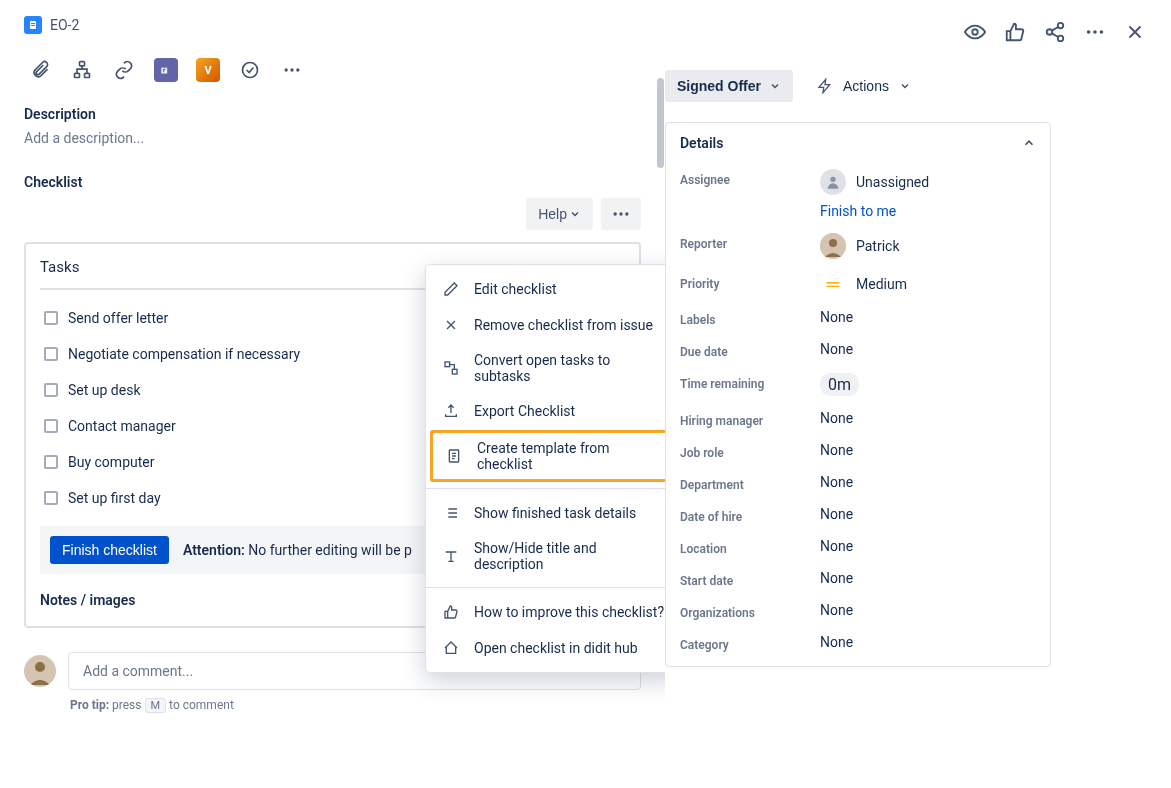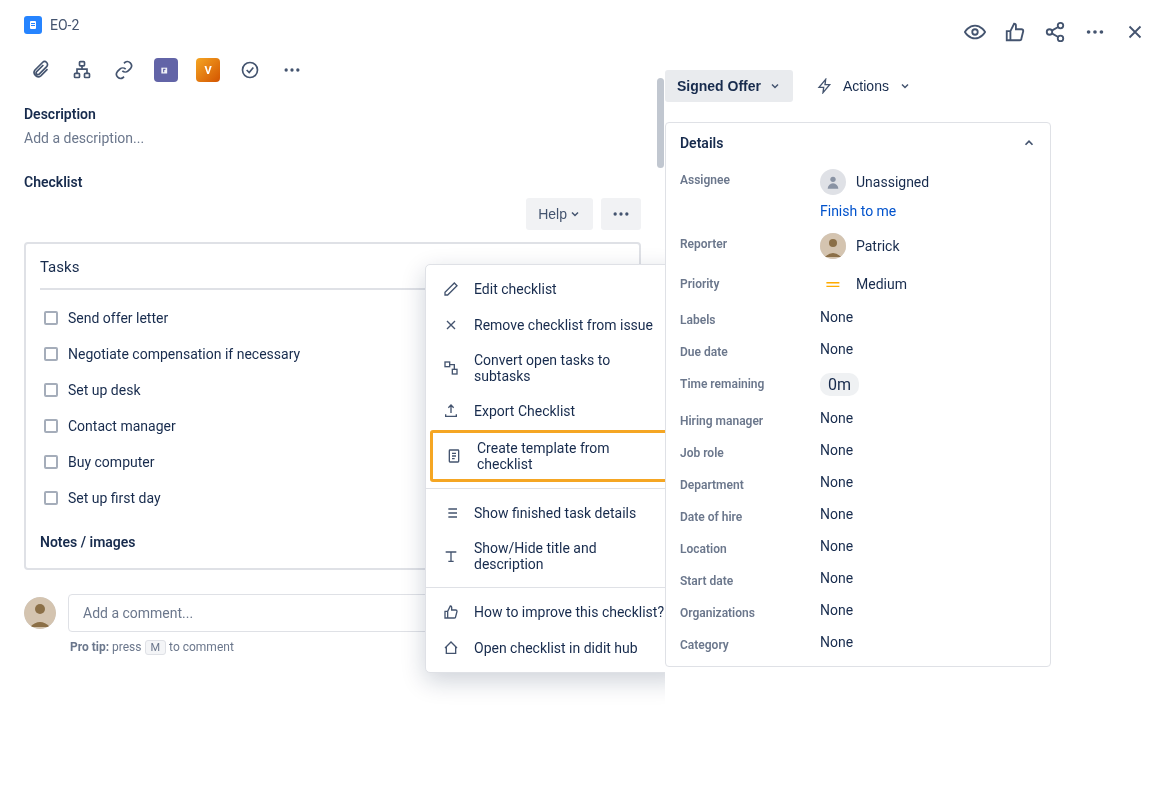--- a/index.html
+++ b/index.html
@@ -161,20 +161,24 @@
           </div>
         <div class="task-item">
             <span class="checkbox"></span>
             <span>Buy computer</span>
           </div>
         <div class="task-item">
             <span class="checkbox"></span>
             <span>Set up first day</span>
           </div>
       </div>
+      <div class="finish-row">
+        <button class="finish-btn">Finish checklist</button>
+        <span><span class="attention-label">Attention:</span> <span>No further editing will be p</span></span>
+      </div>
       <div class="notes-title" style="margin-top:18px;">Notes / images</div>
     </div>
 
     <div class="comment-row">
       <div class="avatar">
           <svg width="32" height="32" viewBox="0 0 32 32">
             <circle cx="16" cy="16" r="16" fill="#D4C4B0"></circle>
             <circle cx="16" cy="12" r="5" fill="#8B6F47"></circle>
             <path d="M6 30 Q16 20 26 30" fill="#8B6F47"></path>
           </svg>

